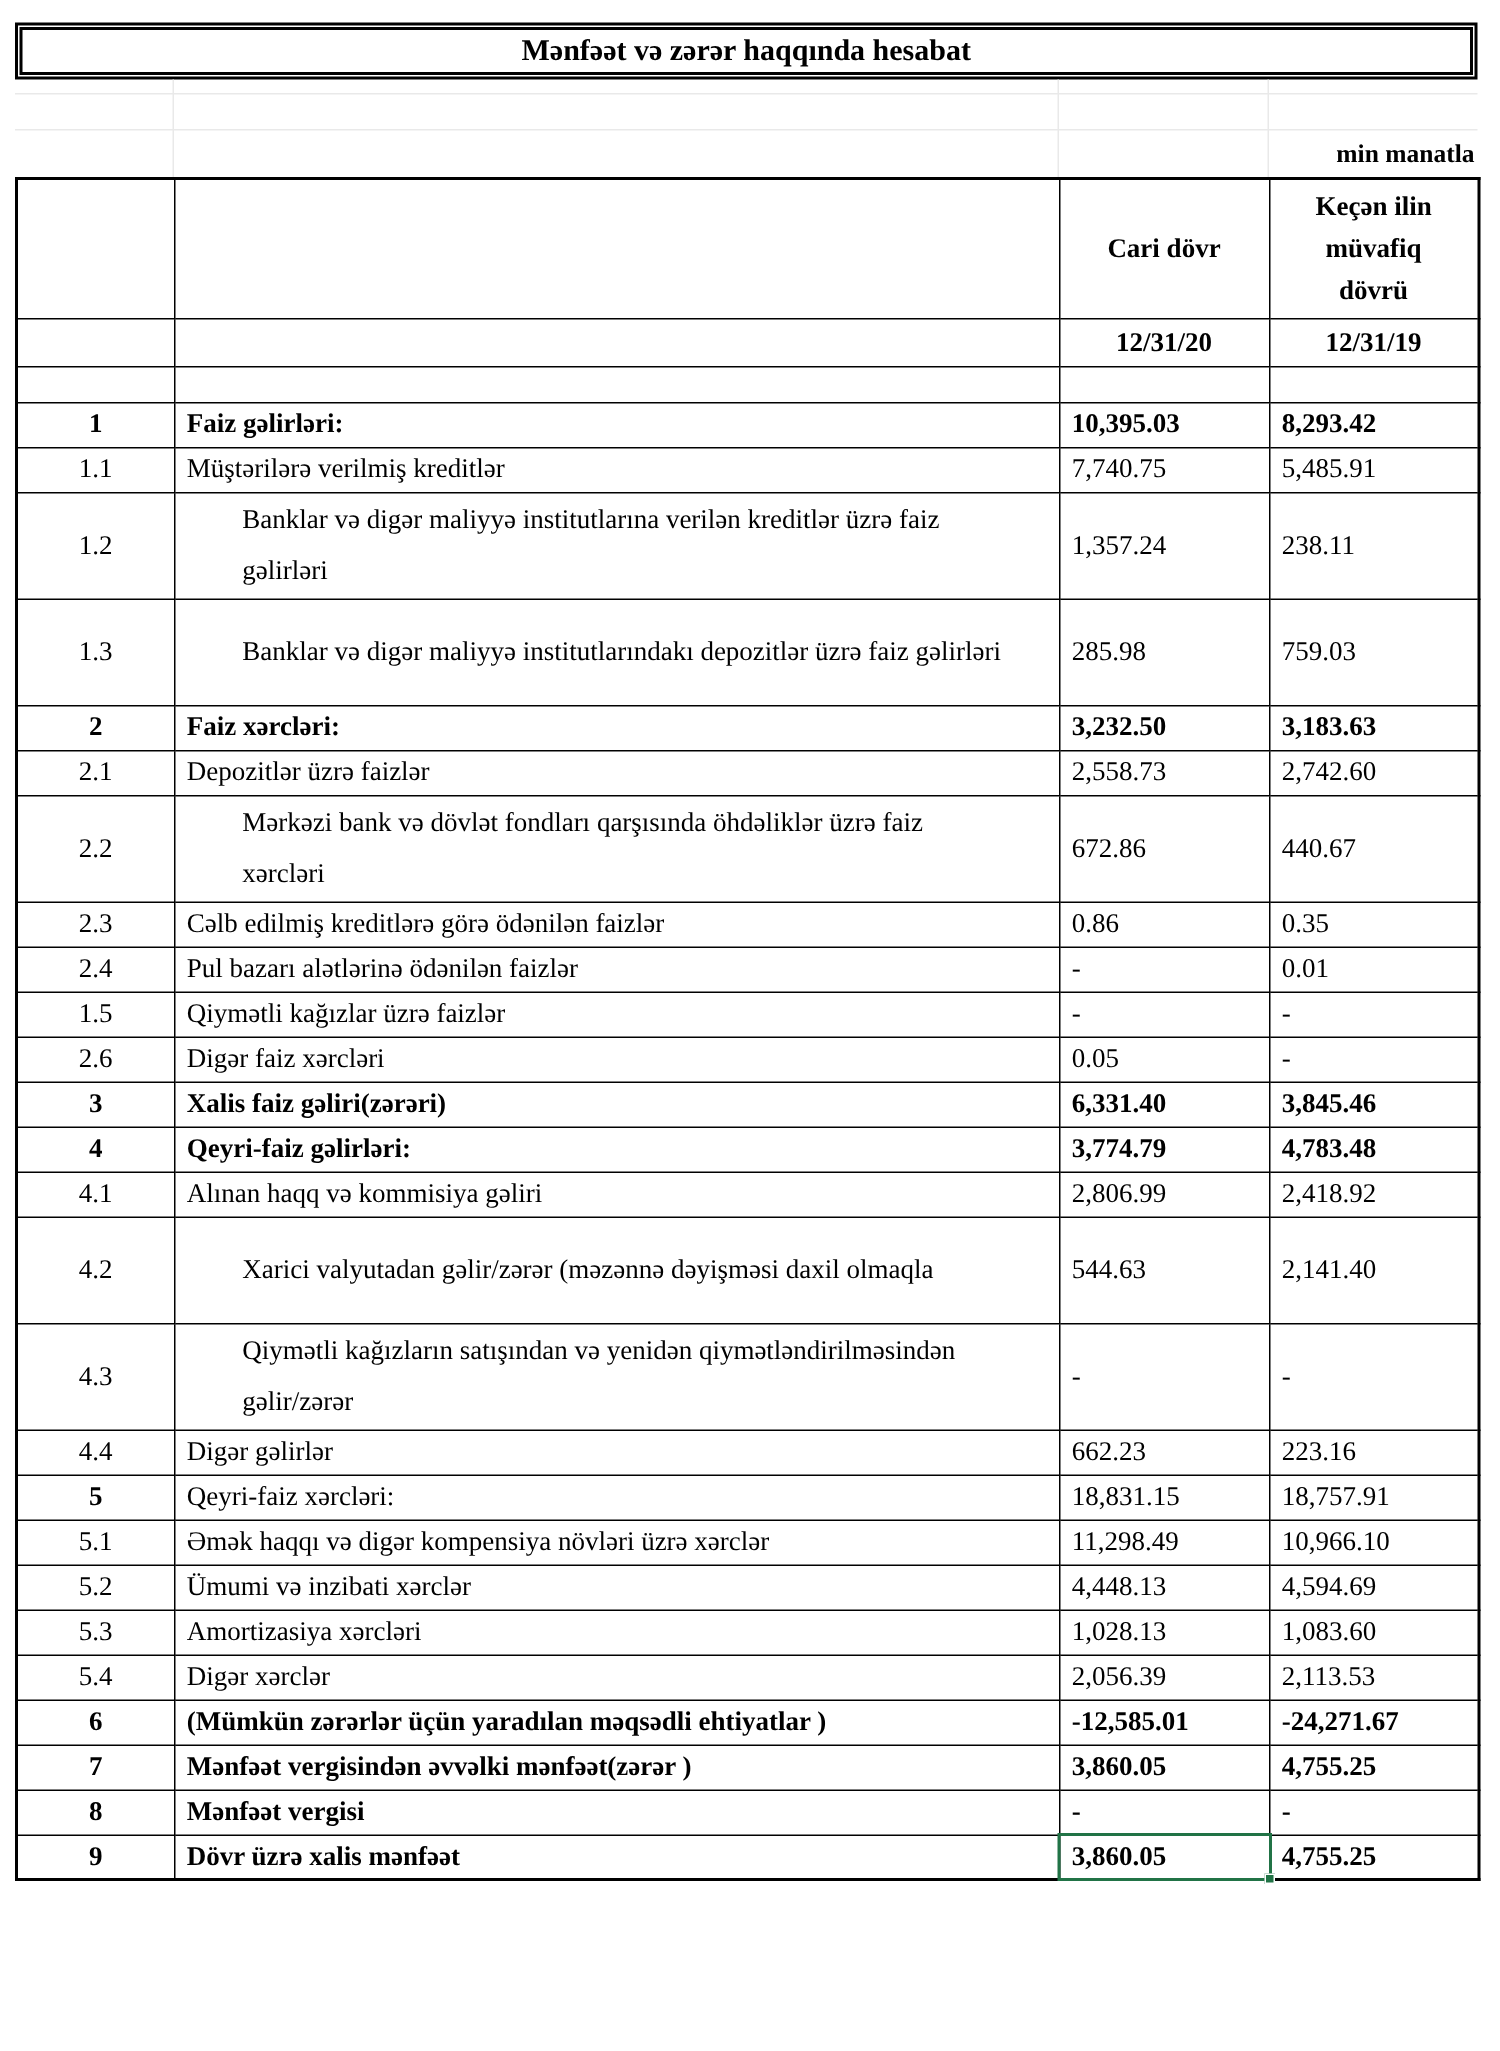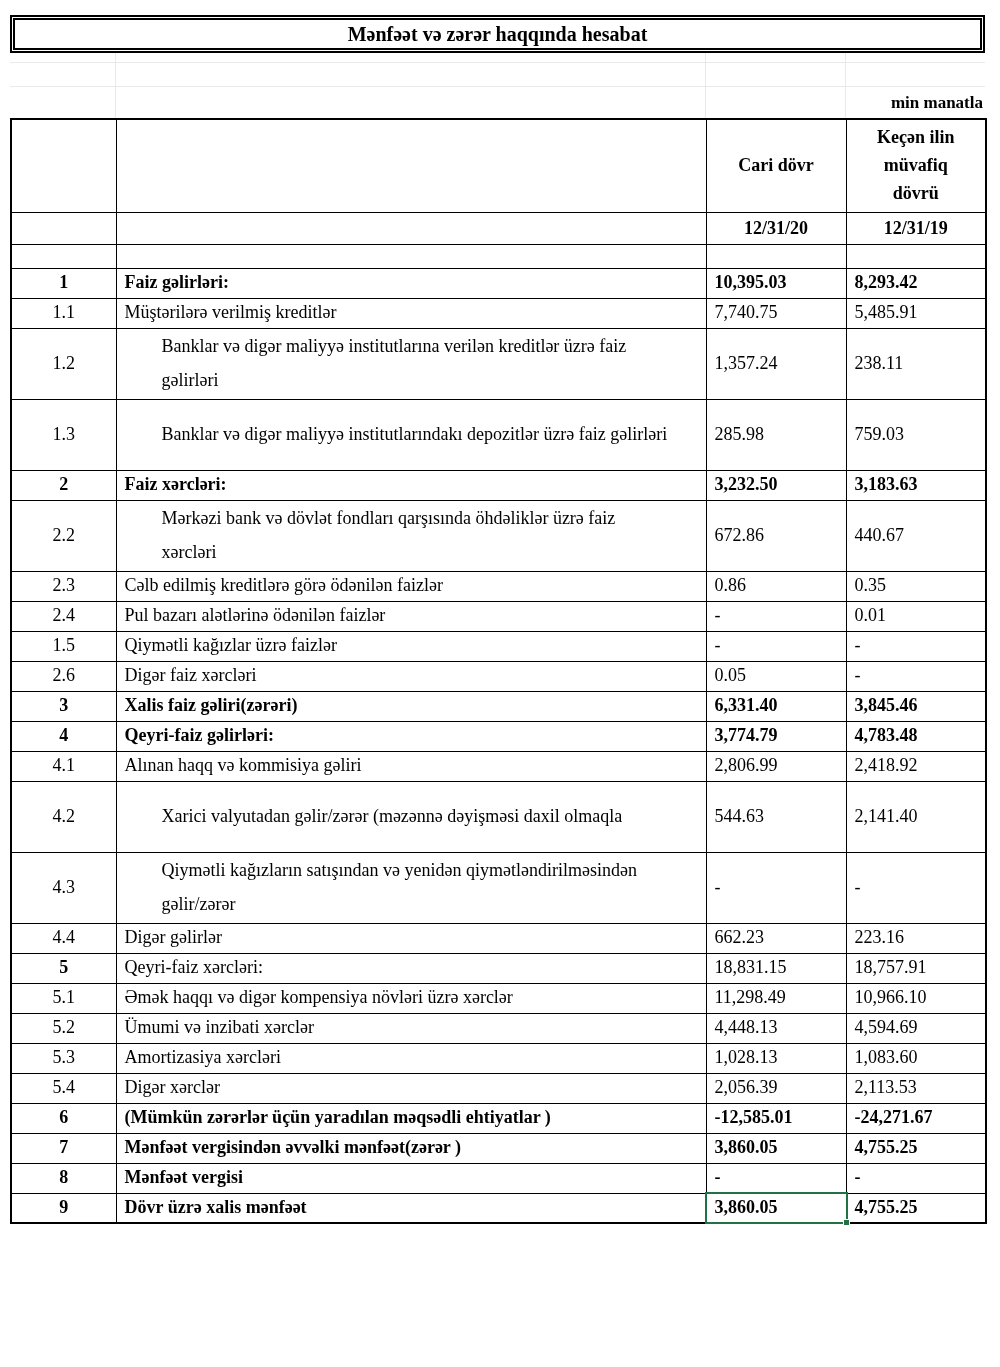--- a/index.html
+++ b/index.html
@@ -143,20 +143,26 @@
           <td class="col-label"><span class="label-text">Banklar və digər maliyyə institutlarındakı depozitlər üzrə faiz gəlirləri</span></td>
           <td class="col-num">285.98</td>
           <td class="col-num">759.03</td>
         </tr>
         <tr class="bold">
           <td class="col-no b">2</td>
           <td class="col-label"><span class="label-text">Faiz xərcləri:</span></td>
           <td class="col-num">3,232.50</td>
           <td class="col-num">3,183.63</td>
         </tr>
+        <tr>
+          <td class="col-no">2.1</td>
+          <td class="col-label"><span class="label-text">Depozitlər üzrə faizlər</span></td>
+          <td class="col-num">2,558.73</td>
+          <td class="col-num">2,742.60</td>
+        </tr>
         <tr class="tall">
           <td class="col-no">2.2</td>
           <td class="col-label"><span class="label-text">Mərkəzi bank və dövlət fondları qarşısında öhdəliklər üzrə faiz xərcləri</span></td>
           <td class="col-num">672.86</td>
           <td class="col-num">440.67</td>
         </tr>
         <tr>
           <td class="col-no">2.3</td>
           <td class="col-label"><span class="label-text">Cəlb edilmiş kreditlərə görə ödənilən faizlər</span></td>
           <td class="col-num">0.86</td>

